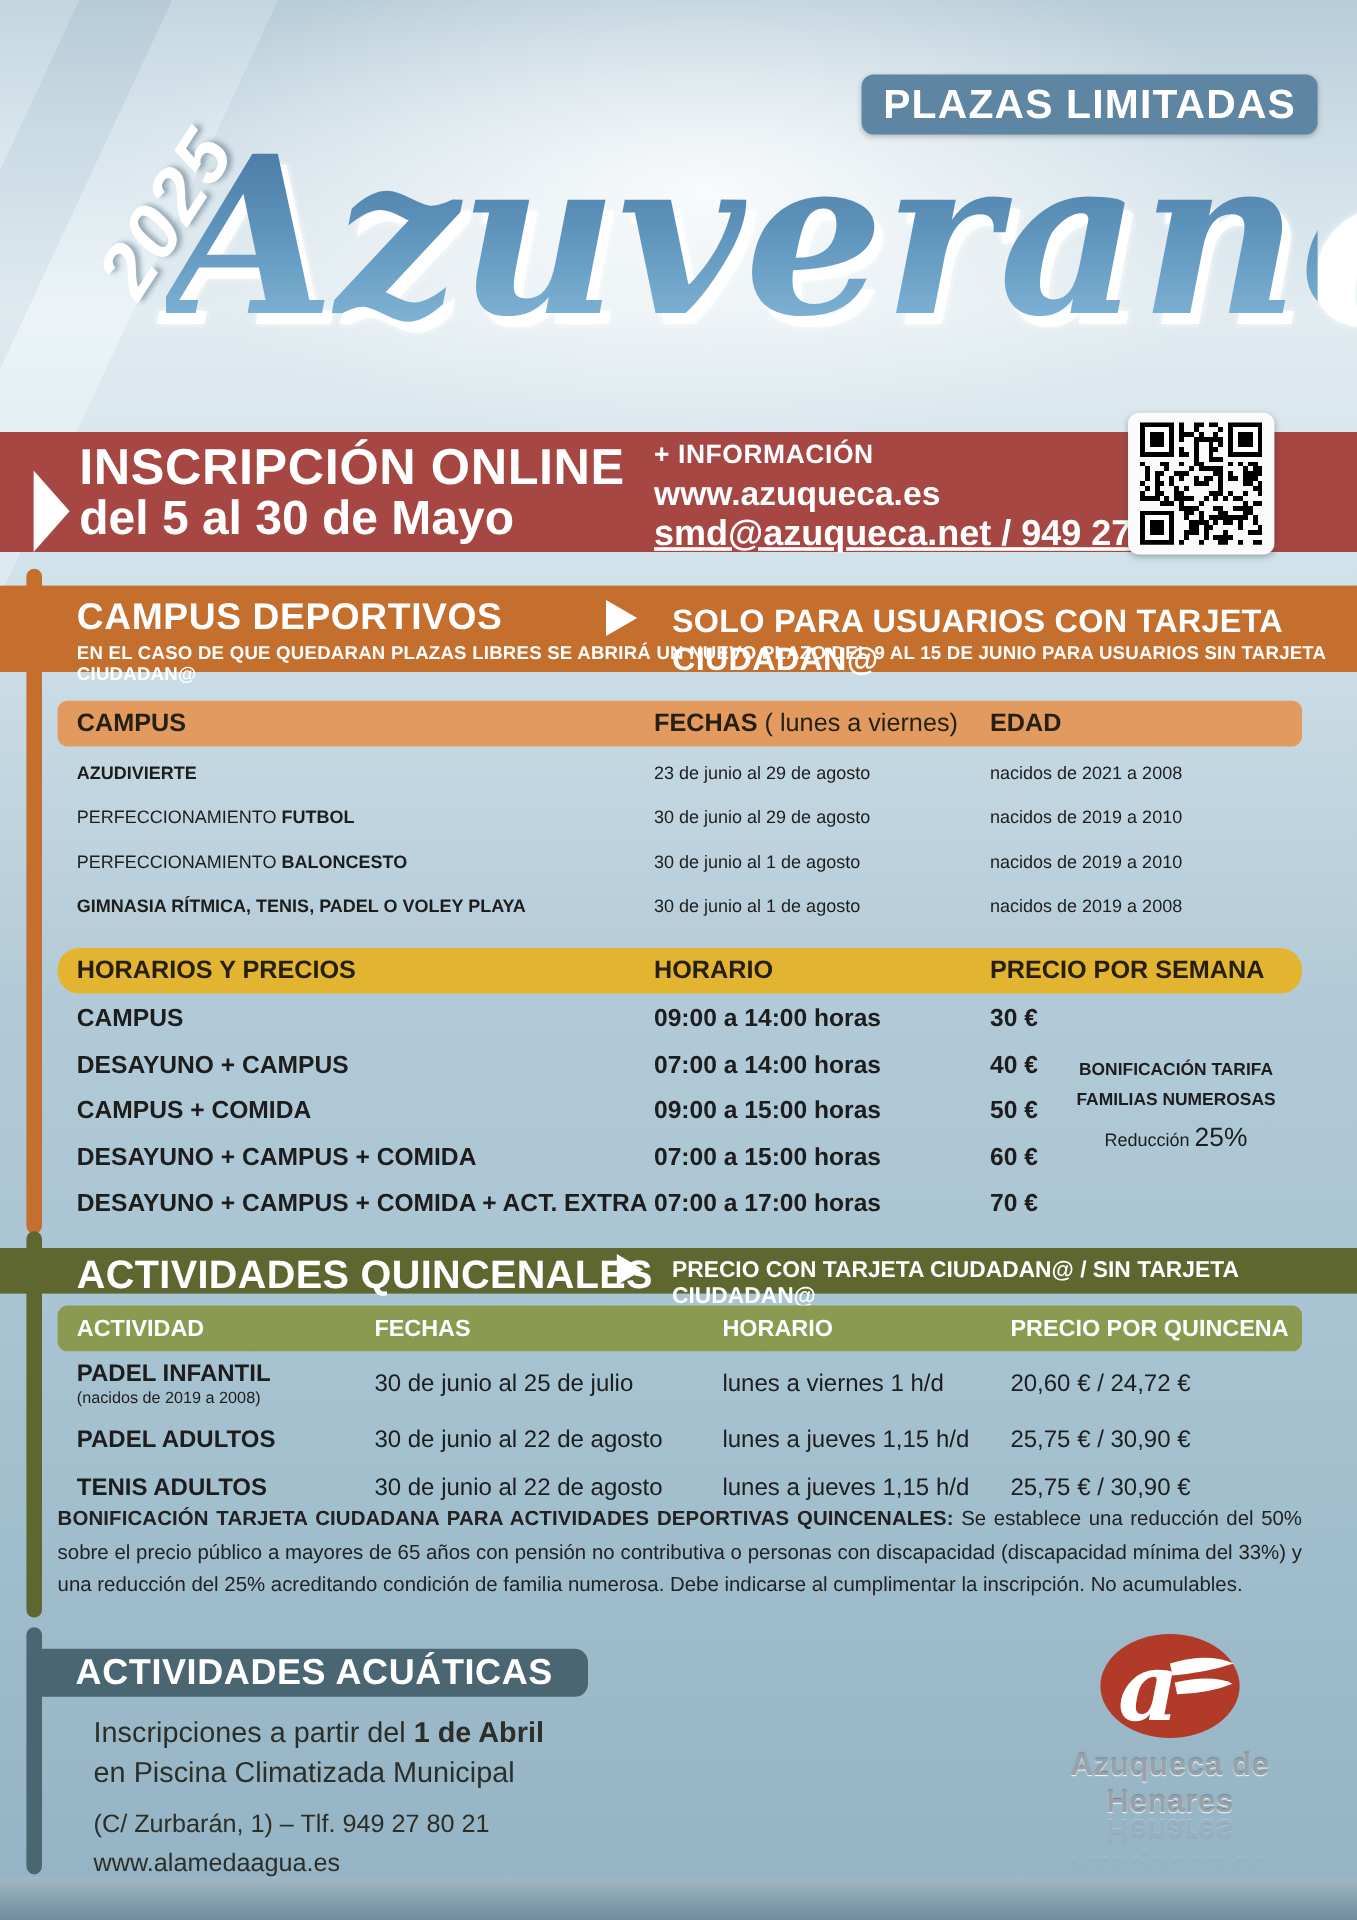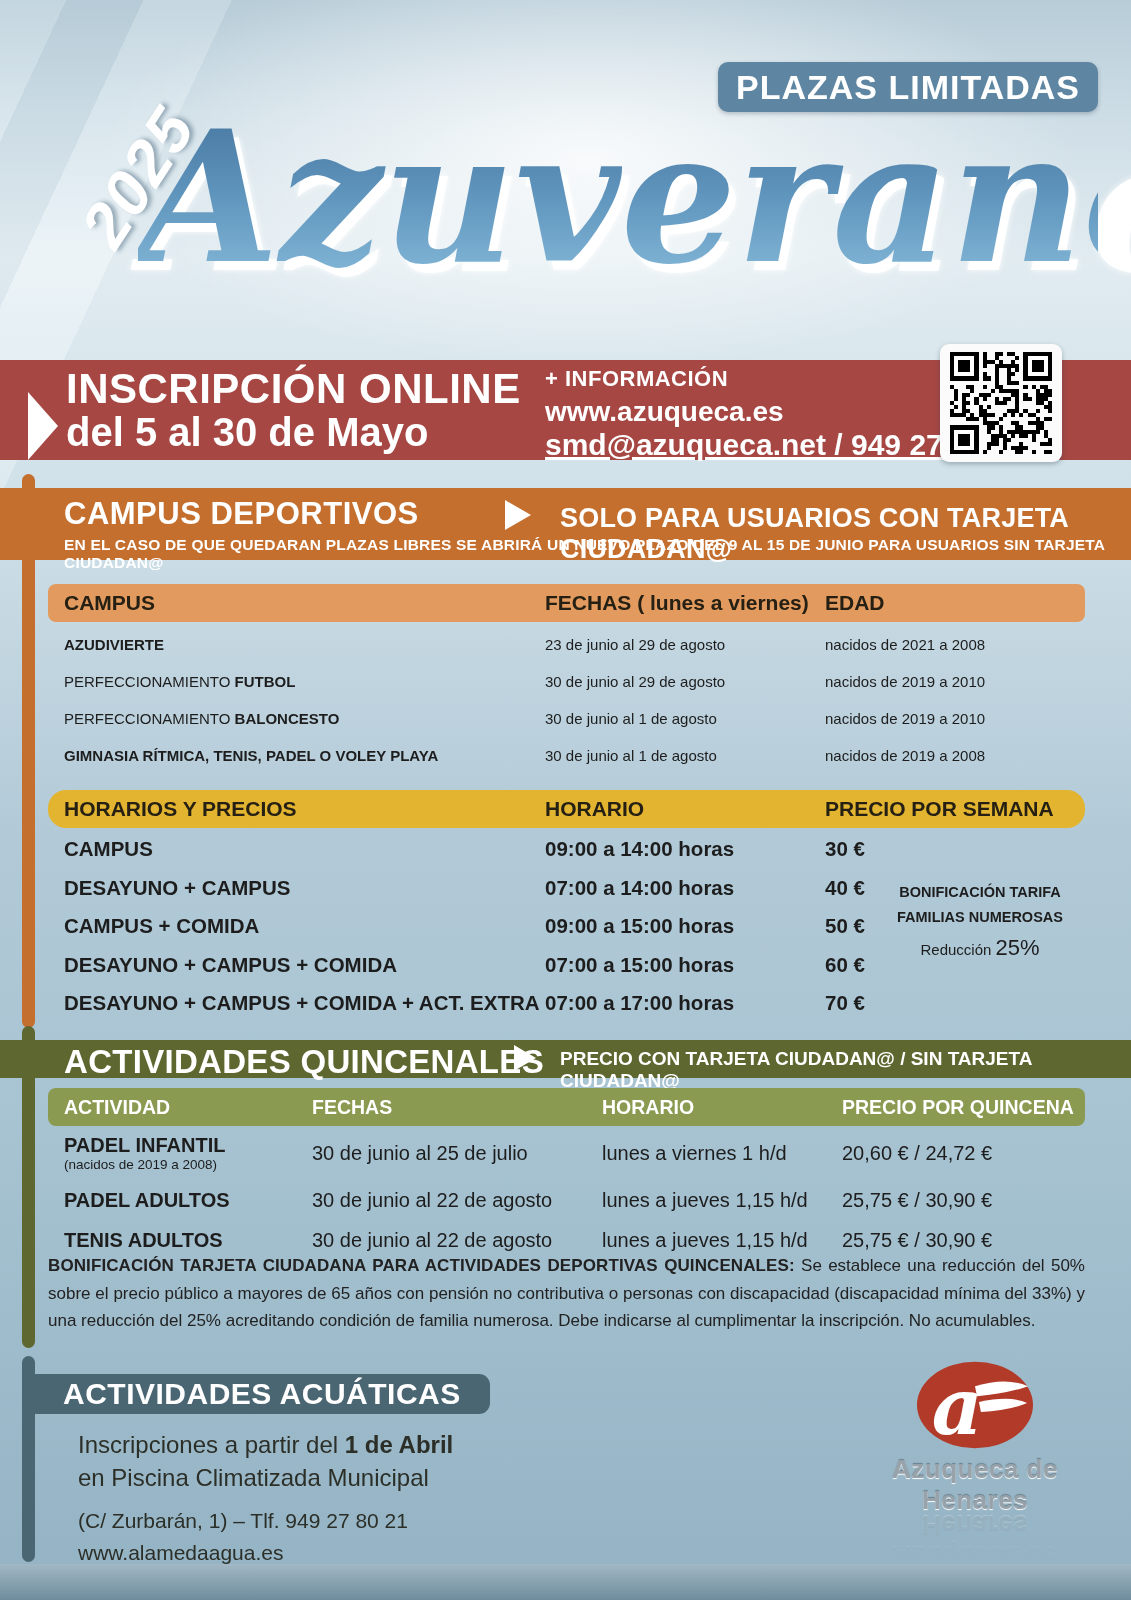--- a/index.html
+++ b/index.html
@@ -69,21 +69,21 @@
   .grid3{grid-template-columns:497px 280px 1fr;}
   .grid4{grid-template-columns:264px 290px 240px 1fr;}
   .cell1{padding-left:16px;}
   .rows{left:48px;width:1037px;display:block;}
   .row{display:grid;align-items:center;}
   .campus-head{top:584px;background:#e29a5e;color:#262014;font-size:21px;}
   .campus-rows{top:626px;}
   .campus-rows .row{grid-template-columns:497px 280px 1fr;height:37px;font-size:15px;color:#1d1d1d;}
   .name-plain{font-weight:normal;}
   .name-strong{font-weight:bold;}
-  .head-note{font-weight:bold;text-align:center;}
+  .head-note{font-weight:normal;text-align:center;}
   .horarios-head{top:790px;background:#e2b430;color:#262014;font-size:21px;border-radius:18px;}
   .horarios-rows{top:830px;}
   .horarios-rows .row{grid-template-columns:497px 280px 1fr;height:38.5px;font-size:20.5px;color:#1d1d1d;font-weight:bold;}
   .bonif{left:885px;top:880px;width:190px;text-align:center;color:#1d1d1d;}
   .bonif-l{font-weight:bold;font-size:14.5px;line-height:1.75;}
   .bonif-red{font-size:15px;margin-top:4px;}
   .bonif-red b{font-weight:normal;font-size:22px;margin-top:16px;}
   
   .band-olive{left:0;top:1040px;width:1131px;height:38px;background:#5d672f;}
   .quin-title{left:64px;top:1043px;color:#fff;font-weight:bold;font-size:33px;letter-spacing:.3px;}

